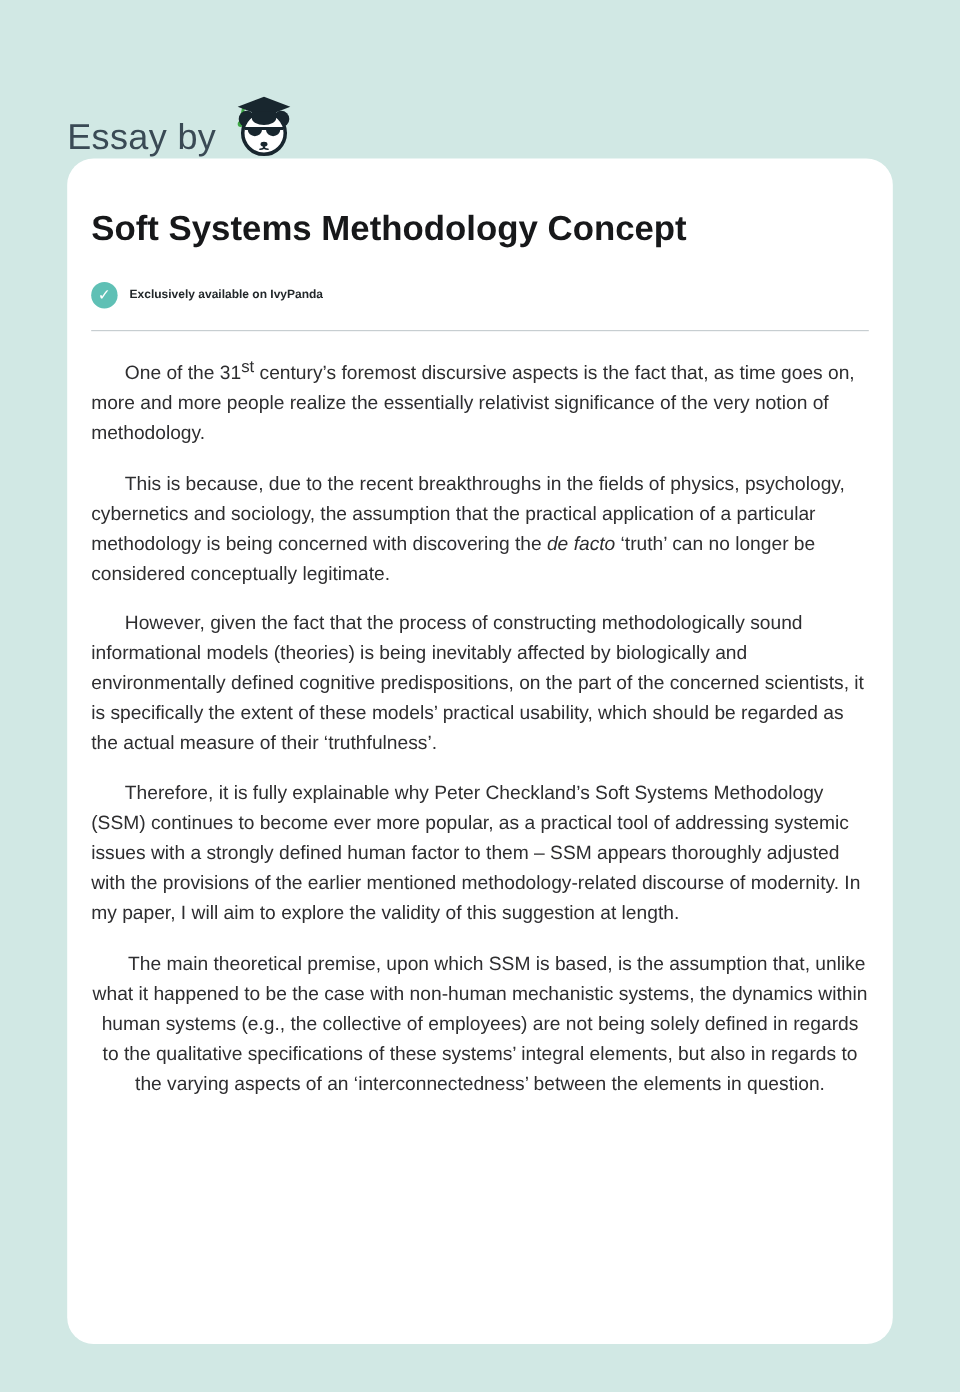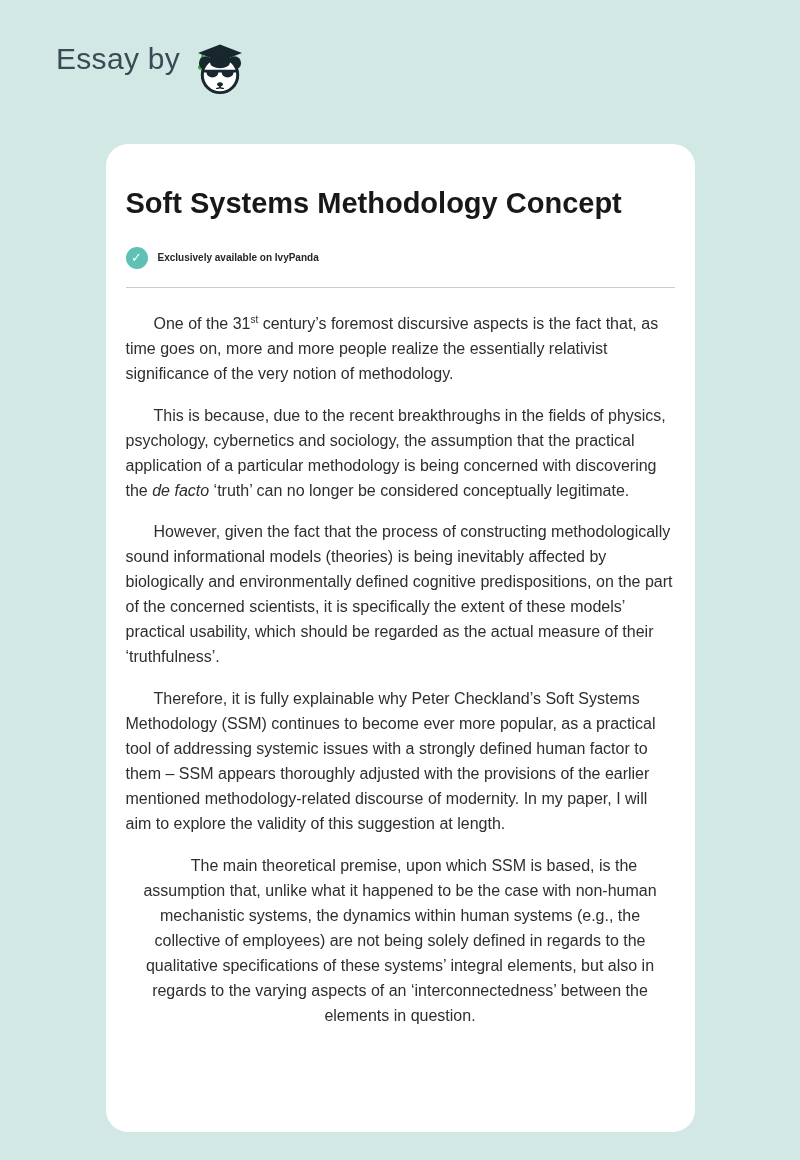--- a/index.html
+++ b/index.html
@@ -5,21 +5,21 @@
   * { margin: 0; padding: 0; box-sizing: border-box; }
   html, body { width: 800px; }
   body {
     height: 1160px;
     background: #d1e8e4;
     font-family: "Liberation Sans", sans-serif;
     overflow: hidden;
   }
   .site-header {
     display: flex;
-    align-items: flex-start;
+    align-items: flex-end;
     gap: 13px;
     padding: 42px 0 0 56px;
     height: 132px;
   }
   .essay-by {
     font-size: 30px;
     color: #3a4a55;
     letter-spacing: 0.3px;
   }
   .logo { display: inline-block; }
@@ -29,22 +29,22 @@
     font-weight: 700;
     color: #16262e;
     letter-spacing: 0.2px;
   }
   .brand .reg {
     font-size: 13px;
     vertical-align: super;
     font-weight: 700;
   }
   .card {
-    width: 589px;
-    margin: 12px auto;
+    width: 688px;
+    margin: 0 auto;
     background: #ffffff;
     border-radius: 22px;
     padding: 42px 20px 60px 20px;
     min-height: 988px;
   }
   .essay-title {
     font-size: 29px;
     line-height: 1.2;
     font-weight: 700;
     color: #17181a;
@@ -81,21 +81,21 @@
   }
   .para {
     font-size: 16px;
     line-height: 1.56;
     color: #2e2e30;
     text-indent: 28px;
     margin-bottom: 17px;
   }
   .para:last-child { margin-bottom: 0; text-align: center; }
   .para sup {
-    font-size: 10px;
+    font-size: 14px;
     vertical-align: super;
     line-height: 0;
   }
   .para em { font-style: italic; }
 </style>
 </head>
 <body>
 
 <header class="site-header">
   <span class="essay-by">Essay by</span>

